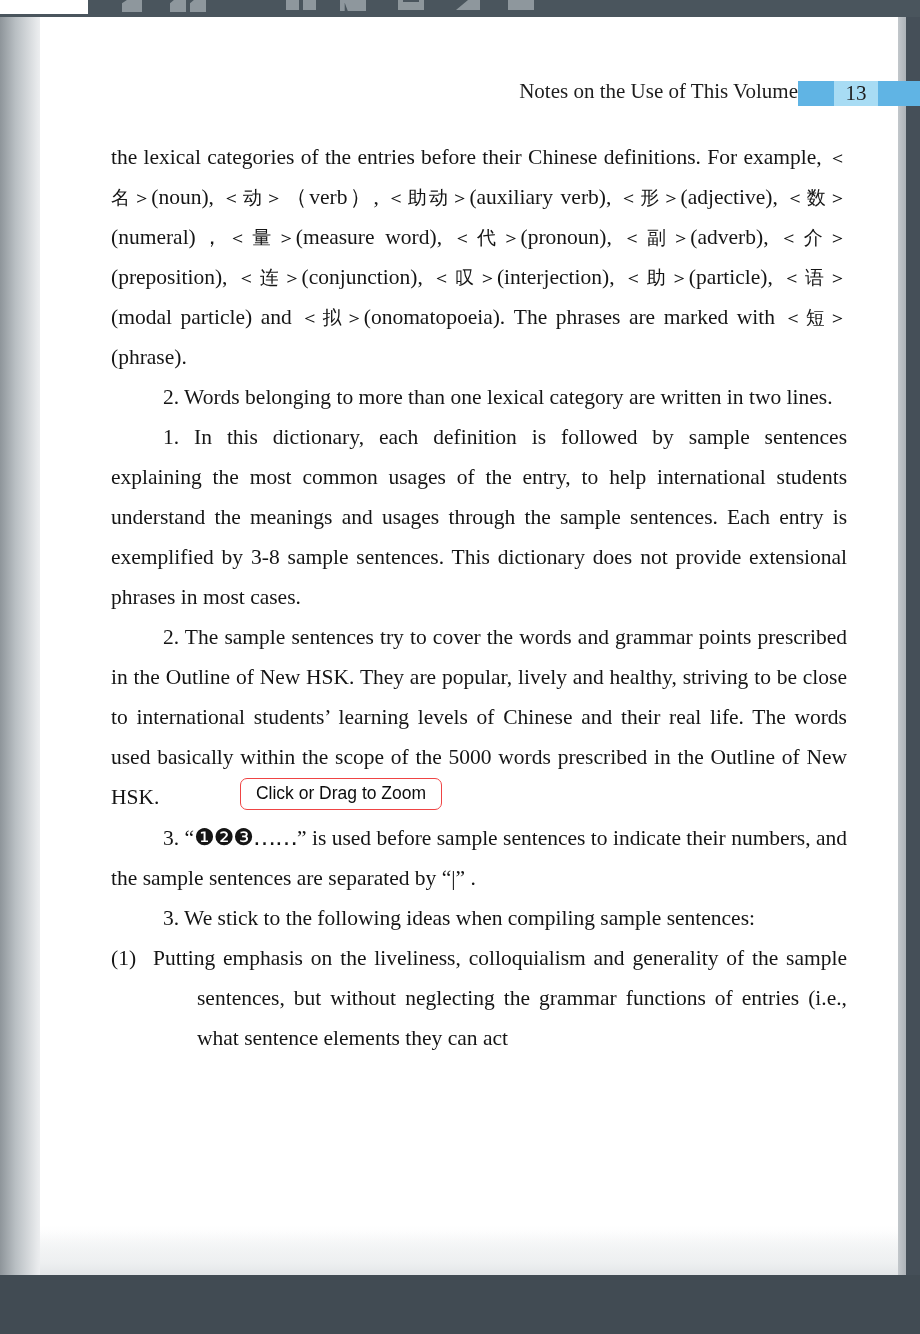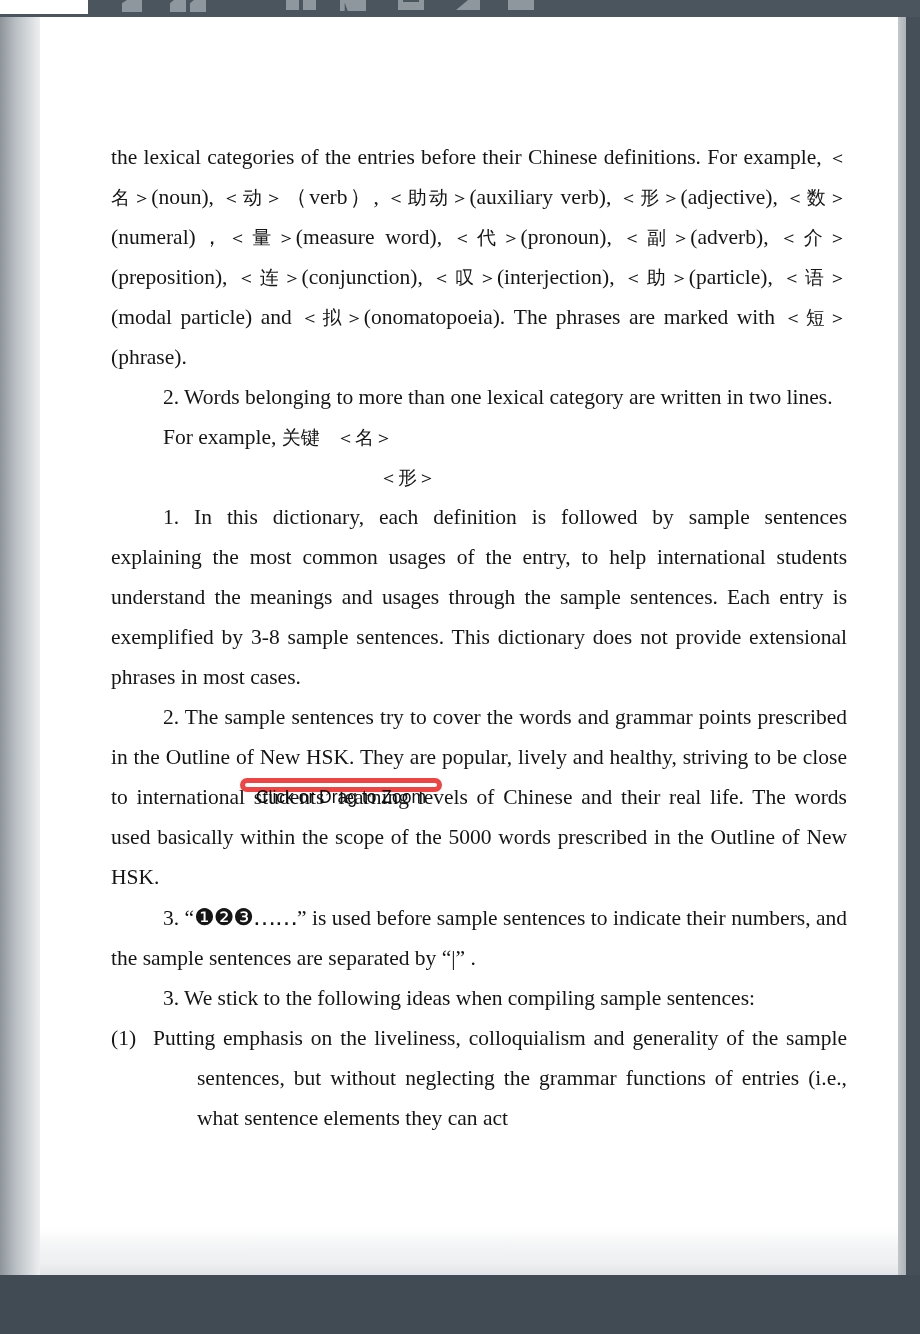--- a/index.html
+++ b/index.html
@@ -191,24 +191,24 @@
     font-size: 23px;
     letter-spacing: -1px;
   }
 
   
   #zoom-tip {
     position: absolute;
     left: 240px;
     top: 778px;
     width: 202px;
-    height: 14px;
+    height: 32px;
     box-sizing: border-box;
     background: rgba(255,255,255,0.88);
-    border: 5px solid #ef4444;
+    border: 1px solid #ef4444;
     border-radius: 7px;
     color: #0c0c0c;
     font-family: "Liberation Sans", sans-serif;
     font-size: 17.5px;
     line-height: 28px;
     text-align: center;
     white-space: nowrap;
   }
 
   #page-bottom-fade {
@@ -246,33 +246,36 @@
     <div class="tb-icon ic-f"></div>
     <div class="tb-icon ic-g"></div>
   </div>
 
   <div id="page-shadow-left"></div>
   <div id="page-edge-right"></div>
 
   <div id="page">
     <div class="page-inner">
 
+      <div id="runhead">
+        <div class="rh-title">Notes on the Use of This Volume</div>
+        <div class="rh-blk rh-blk-a"></div>
+        <div class="rh-blk rh-blk-b"></div>
+        <div class="rh-blk rh-blk-c"></div>
+        <div class="rh-num">13</div>
+      </div>
 
       <div class="body-col">
 
         <p class="tx">
           <span>the lexical categories of the entries before their Chinese definitions. For example, </span><span id="tag-run"><span class="zh">＜名＞</span><span>(noun), </span><span class="zh">＜动＞</span><span>（verb）, </span><span class="zh">＜助动＞</span><span>(auxiliary verb), </span><span class="zh">＜形＞</span><span>(adjective), </span><span class="zh">＜数＞</span><span>(numeral)，</span><span class="zh">＜量＞</span><span>(measure word), </span><span class="zh">＜代＞</span><span>(pronoun), </span><span class="zh">＜副＞</span><span>(adverb), </span><span class="zh">＜介＞</span><span>(preposition), </span><span class="zh">＜连＞</span><span>(conjunction), </span><span class="zh">＜叹＞</span><span>(interjection), </span><span class="zh">＜助＞</span><span>(particle), </span><span class="zh">＜语＞</span><span>(modal particle) and </span><span class="zh">＜拟＞</span><span>(onomatopoeia)</span></span><span>. The phrases are marked with </span><span class="zh">＜短＞</span><span>(phrase).</span>
         </p>
 
         <p class="tx ind">2. Words belonging to more than one lexical category are written in two lines.</p>
 
-        <div class="example-block">
-          <p class="ex-line1"><span>For example, </span><span class="zh">关键</span><span>&nbsp;&nbsp;&nbsp;</span><span class="zh">＜名＞</span></p>
-          <p class="ex-line2"><span class="zh">＜形＞</span></p>
-        </div>
 
 
         <p class="tx ind">1. In this dictionary, each definition is followed by sample sentences explaining the most common usages of the entry, to help international students understand the meanings and usages through the sample sentences. Each entry is exemplified by 3-8 sample sentences. This dictionary does not provide extensional phrases in most cases.</p>
 
         <p class="tx ind"><span>2. The sample sentences try to cover the words and grammar points prescribed in the </span><span class="ital">Outline of New HSK</span><span>. They are popular, lively and healthy, striving to be close to international students’ learning levels of Chinese and their real life. The words used basically within the scope of the 5000 words prescribed in the </span><span class="ital">Outline of New HSK</span><span>.</span>
         </p>
 
         <p class="tx ind"><span>3. “</span><span class="circnum">❶❷❸……</span><span>” is used before sample sentences to indicate their numbers, and the sample sentences are separated by “|” .</span>
         </p>
 

